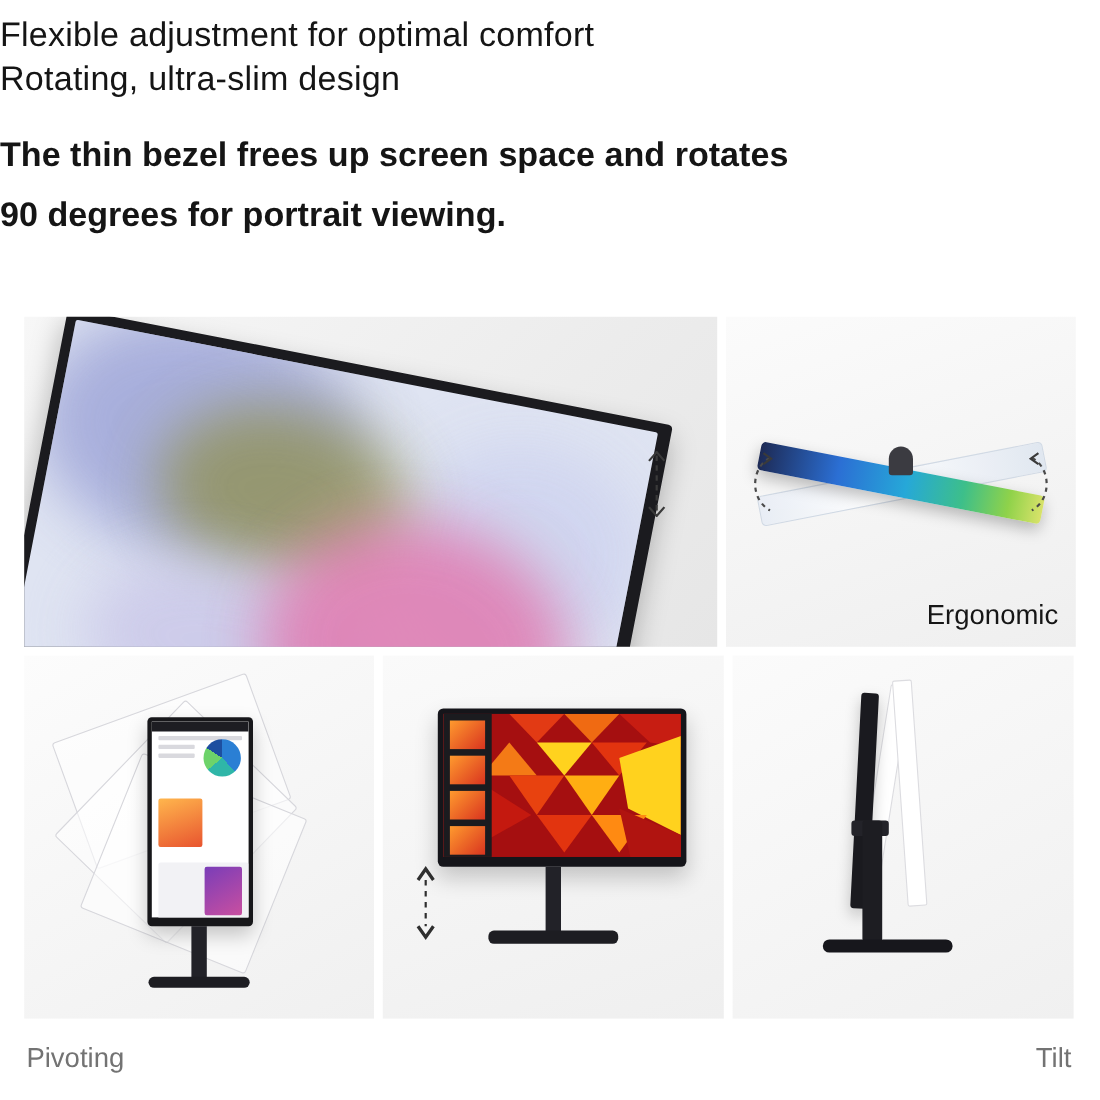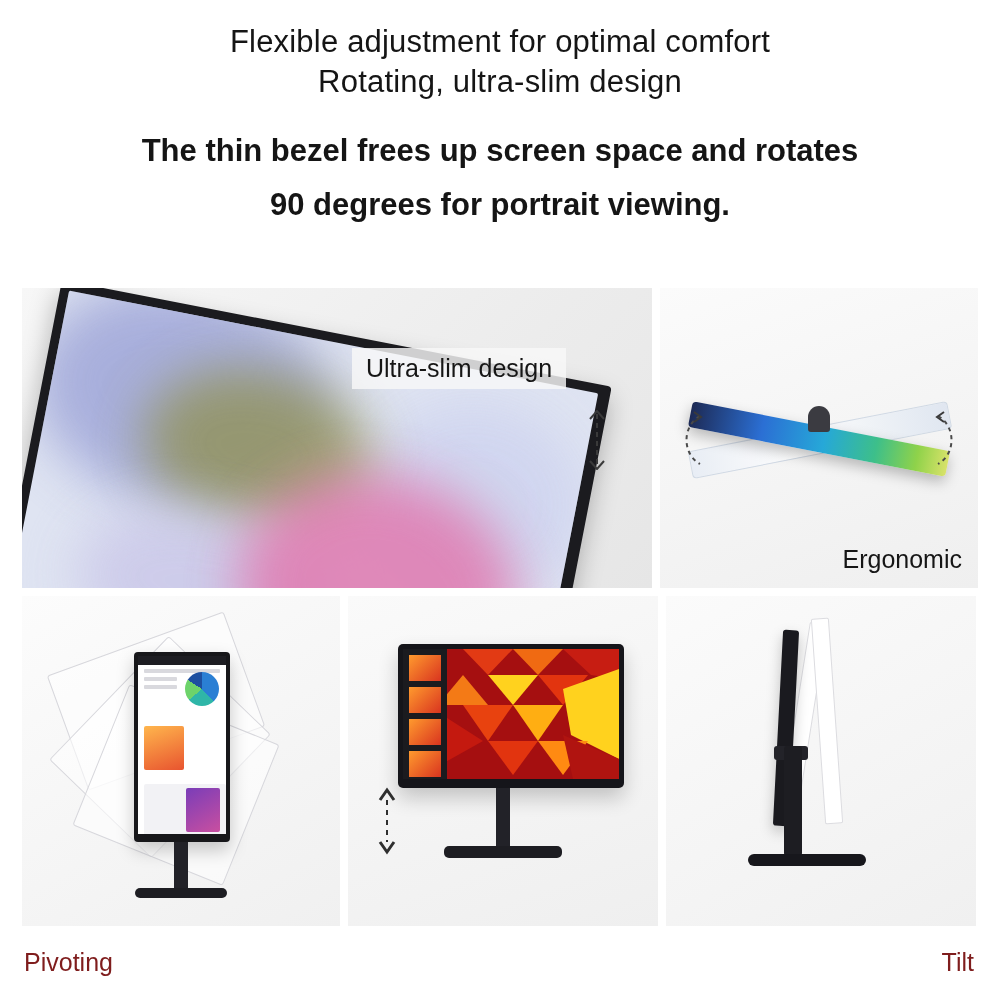--- a/index.html
+++ b/index.html
@@ -11,22 +11,21 @@
     width: 1000px;
     height: 1000px;
     font-family: "Liberation Sans", sans-serif;
     color: #111111;
     overflow: hidden;
     position: relative;
   }
 
   
   .headings {
-    padding-top: 22px;
-    text-align: center;
+    padding-top: 12px;
   }
   .h-line {
     font-size: 31px;
     line-height: 40px;
     letter-spacing: 0.2px;
     color: #151515;
     font-weight: 400;
   }
   .h-sub {
     margin-top: 28px;
@@ -273,21 +272,21 @@
   .bottom-captions {
     position: absolute;
     left: 22px;
     top: 948px;
     width: 956px;
     height: 40px;
   }
   .bottom-captions span {
     position: absolute;
     font-size: 25px;
-    color: #7f1d1d;
+    color: #737373;
     white-space: nowrap;
   }
   .bc-piv { left: 2px; }
   .bc-hgt { left: 322px; }
   .bc-tilt { right: 4px; }
 </style>
 </head>
 <body>
 
 <div class="headings">
@@ -309,21 +308,20 @@
           <div class="blob blob-b"></div>
           <div class="blob blob-e"></div>
           <div class="blob blob-c"></div>
         </div>
       </div>
       <svg class="slim-arrow" viewBox="0 0 26 60">
         <path d="M13 4 L13 56" stroke="#3a3a3a" stroke-width="2" stroke-dasharray="5 4" fill="none"></path>
         <path d="M6 9 L13 1 L20 9" stroke="#3a3a3a" stroke-width="2" fill="none"></path>
         <path d="M6 51 L13 59 L20 51" stroke="#3a3a3a" stroke-width="2" fill="none"></path>
       </svg>
-      <div class="caption slim-label">Ultra-slim design</div>
     </div>
 
     <div class="cell cell-rot">
       <div class="rot-bar rot-bar-back"></div>
       <div class="rot-bar rot-bar-front"></div>
       <div class="rot-hub"></div>
       <svg class="rot-arc rot-arc-l" width="34" height="60" viewBox="0 0 34 60">
         <path d="M26 6 C8 16, 8 44, 26 54" stroke="#4a4a4a" stroke-width="2" fill="none" stroke-dasharray="4 4"></path>
         <path d="M20 2 L27 7 L20 12" stroke="#3a3a3a" stroke-width="2" fill="none"></path>
       </svg>

